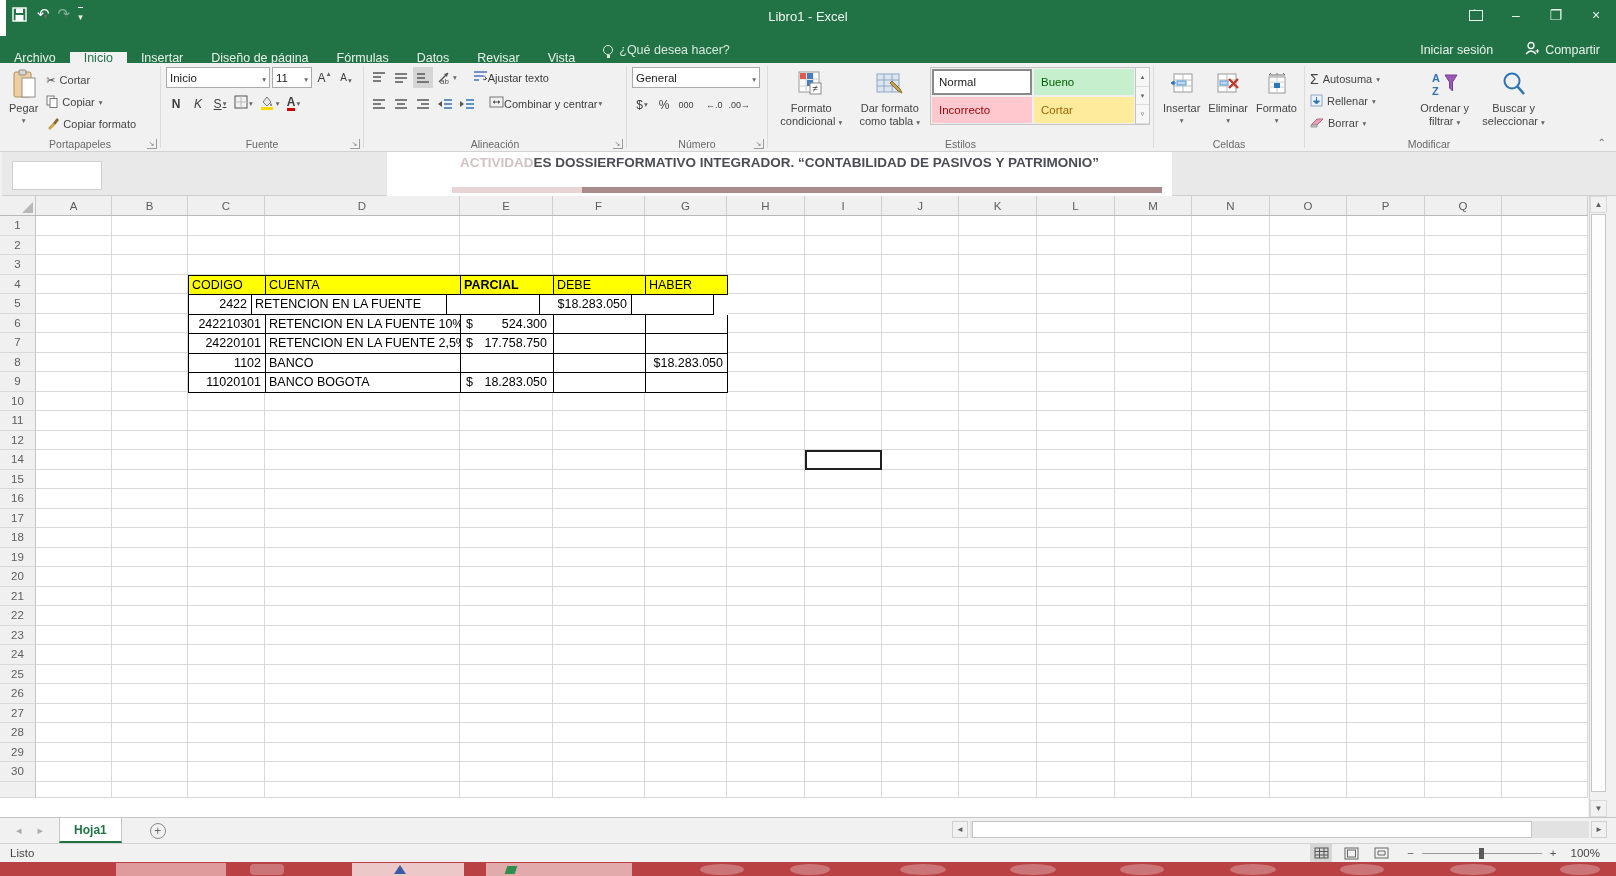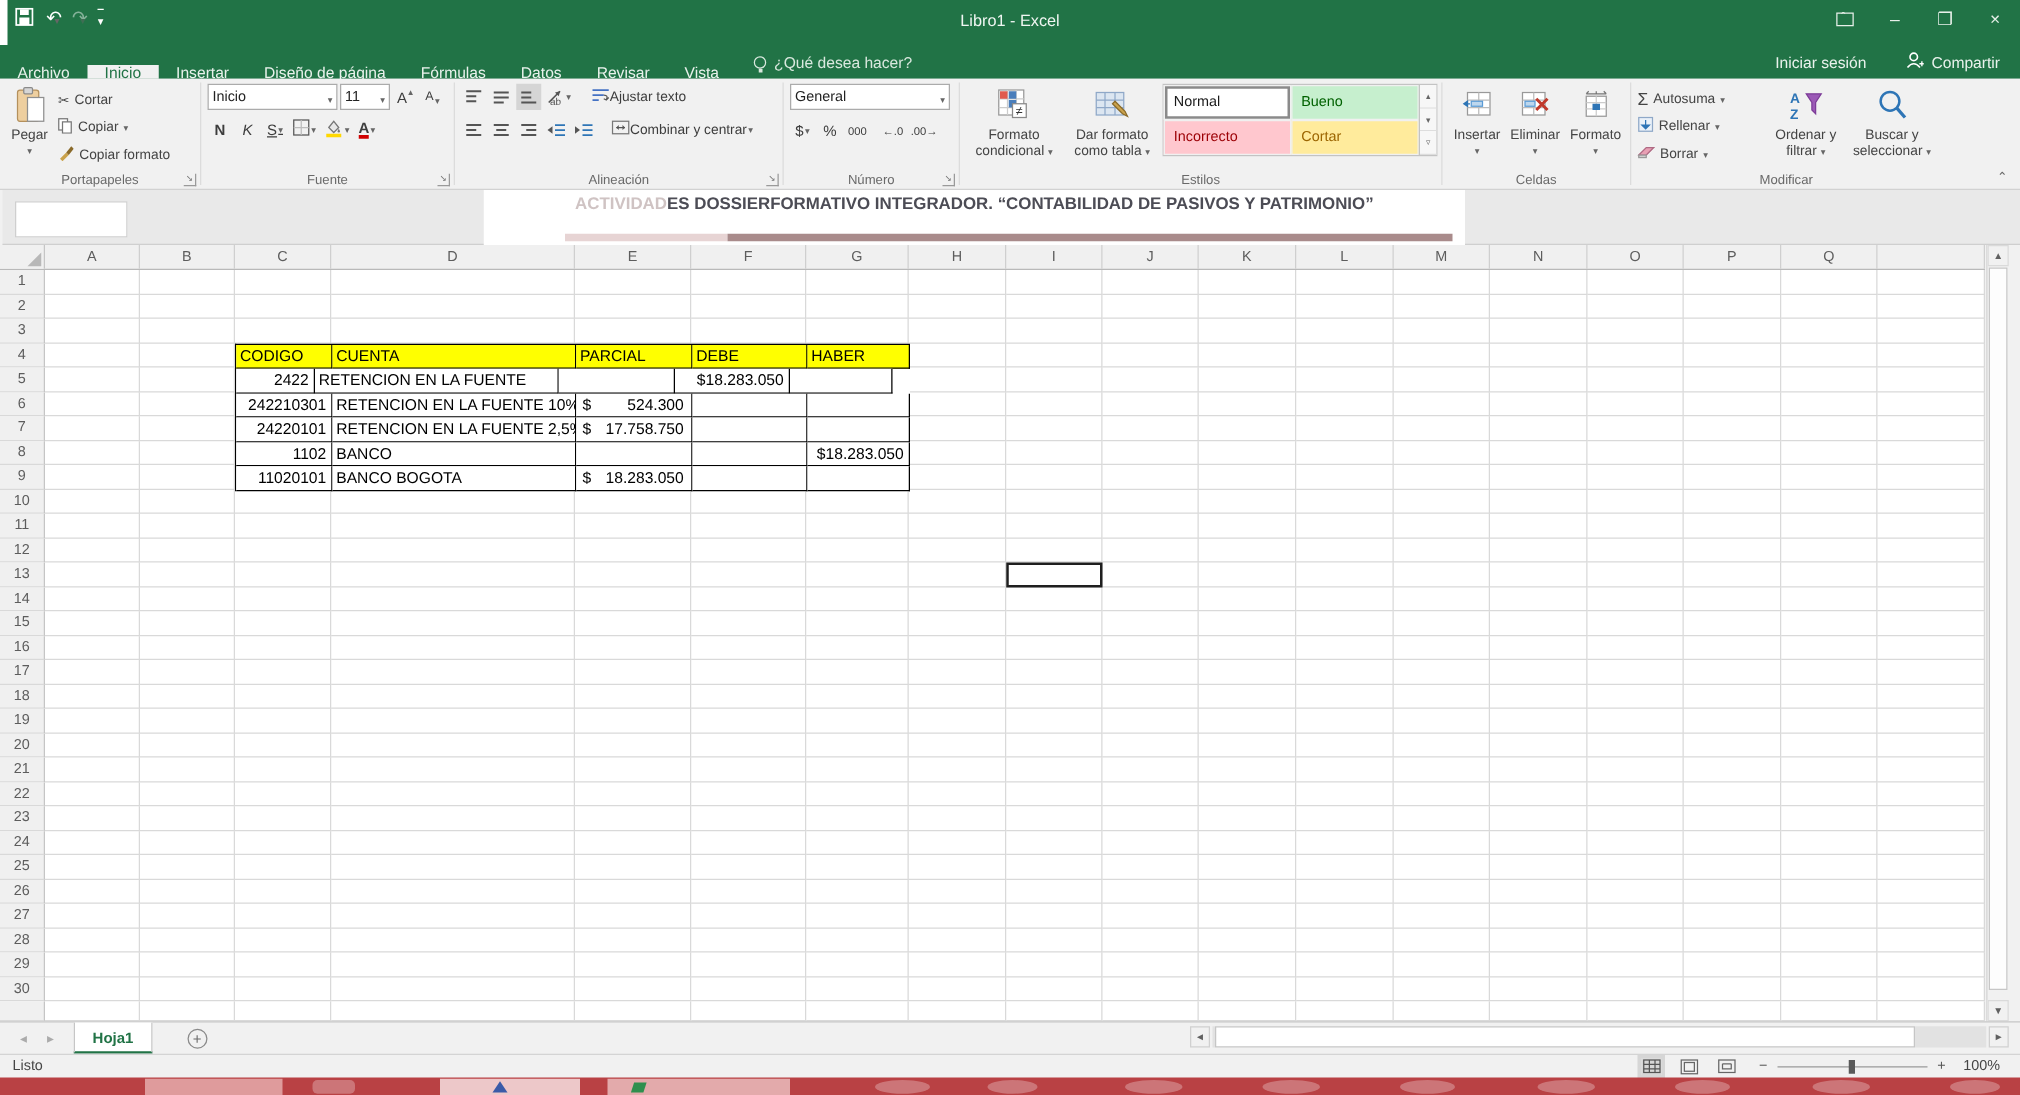--- a/index.html
+++ b/index.html
@@ -788,41 +788,20 @@
         <div class="gcell2" style="width: 78px;"></div>
         <div class="gcell2" style="width: 78px;"></div>
         <div class="gcell2" style="width: 77px;"></div>
         <div class="gcell2" style="width: 78px;"></div>
         <div class="gcell2" style="width: 77px;"></div>
         <div class="gcell2" style="width: 78px;"></div>
         <div class="gcell2" style="width: 77px;"></div>
         <div class="gcell2" style="width: 86px;"></div>
       </div>
       <div class="grow">
-        <div class="grownum" style="width: 36px;">13</div>
-        <div class="gcell2" style="width: 76px;"></div>
-        <div class="gcell2" style="width: 76px;"></div>
-        <div class="gcell2" style="width: 77px;"></div>
-        <div class="gcell2" style="width: 195px;"></div>
-        <div class="gcell2" style="width: 93px;"></div>
-        <div class="gcell2" style="width: 92px;"></div>
-        <div class="gcell2" style="width: 82px;"></div>
-        <div class="gcell2" style="width: 78px;"></div>
-        <div class="gcell2" style="width: 77px;"></div>
-        <div class="gcell2" style="width: 77px;"></div>
-        <div class="gcell2" style="width: 78px;"></div>
-        <div class="gcell2" style="width: 78px;"></div>
-        <div class="gcell2" style="width: 77px;"></div>
-        <div class="gcell2" style="width: 78px;"></div>
-        <div class="gcell2" style="width: 77px;"></div>
-        <div class="gcell2" style="width: 78px;"></div>
-        <div class="gcell2" style="width: 77px;"></div>
-        <div class="gcell2" style="width: 86px;"></div>
-      </div>
-      <div class="grow">
         <div class="grownum" style="width: 36px;">14</div>
         <div class="gcell2" style="width: 76px;"></div>
         <div class="gcell2" style="width: 76px;"></div>
         <div class="gcell2" style="width: 77px;"></div>
         <div class="gcell2" style="width: 195px;"></div>
         <div class="gcell2" style="width: 93px;"></div>
         <div class="gcell2" style="width: 92px;"></div>
         <div class="gcell2" style="width: 82px;"></div>
         <div class="gcell2" style="width: 78px;"></div>
         <div class="gcell2" style="width: 77px;"></div>
@@ -1190,21 +1169,21 @@
         <div class="gcell2" style="width: 78px;"></div>
         <div class="gcell2" style="width: 77px;"></div>
         <div class="gcell2" style="width: 78px;"></div>
         <div class="gcell2" style="width: 77px;"></div>
         <div class="gcell2" style="width: 86px;"></div>
       </div>
       <div class="sheet-table" style="left: 188px; top: 78.5px;">
         <div class="strow sthead">
           <div class="stcell" style="width: 77px;">CODIGO</div>
           <div class="stcell" style="width: 195px;">CUENTA</div>
-          <div class="stcell" style="width: 93px;">PARCIAL</div>
+          <div class="stcell" style="width: 93px; font-weight: bold;">PARCIAL</div>
           <div class="stcell" style="width: 92px;">DEBE</div>
           <div class="stcell" style="width: 82px;">HABER</div>
         </div>
         <div class="strow">
           <div class="stcell al-r" style="width: 63px;">2422</div>
           <div class="stcell al-l" style="width: 195px;">RETENCION EN LA FUENTE</div>
           <div class="stcell acct" style="width: 93px;">
             <span></span>
             <span></span>
           </div>

